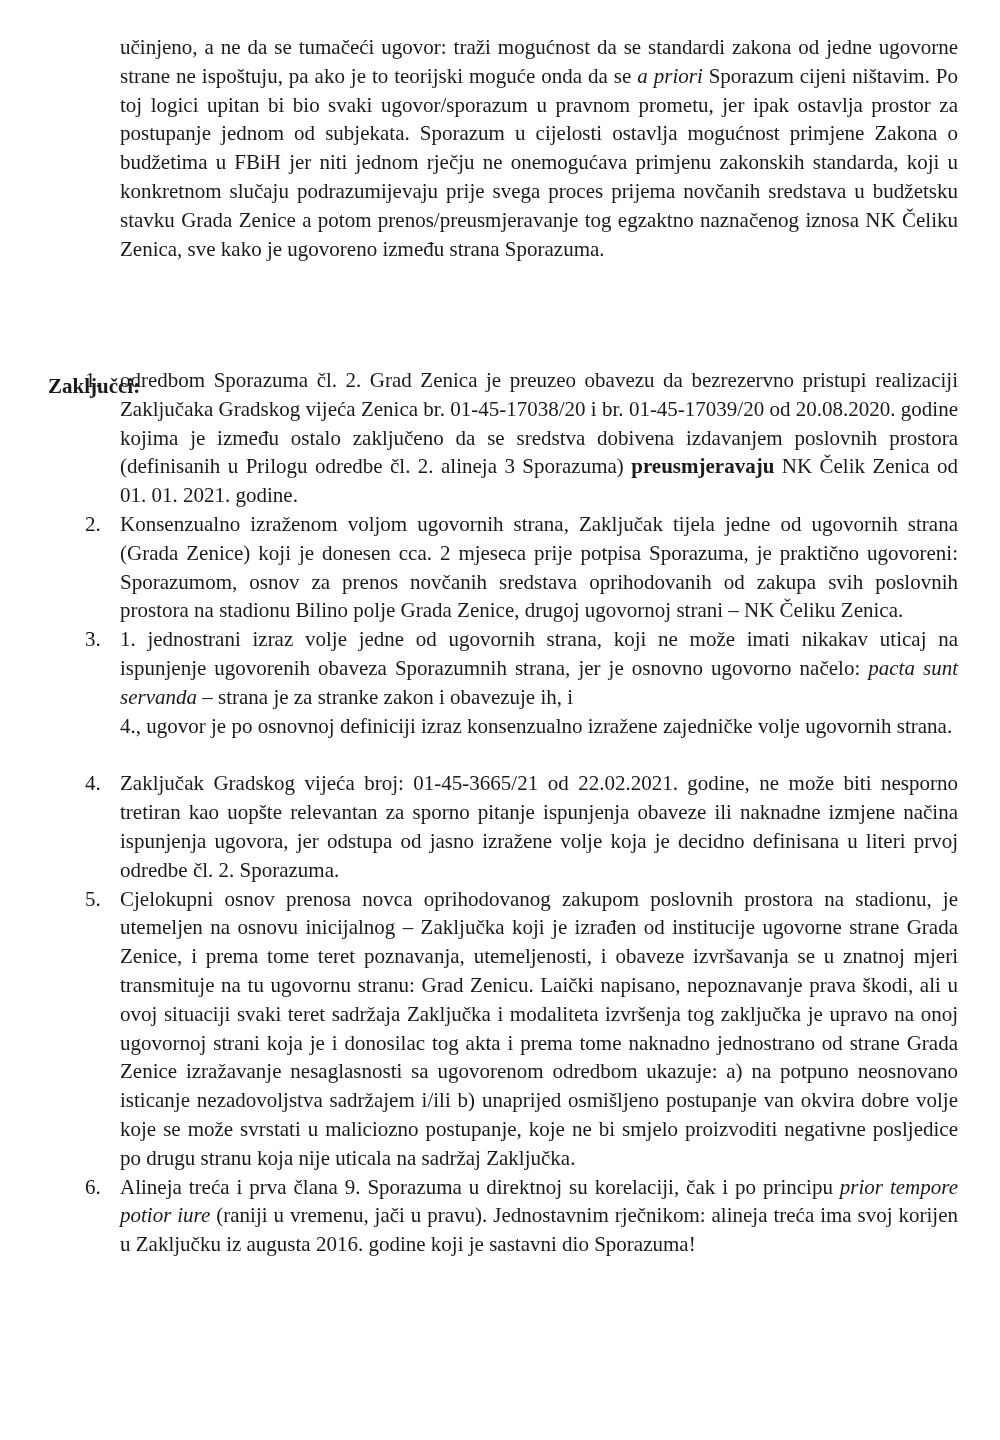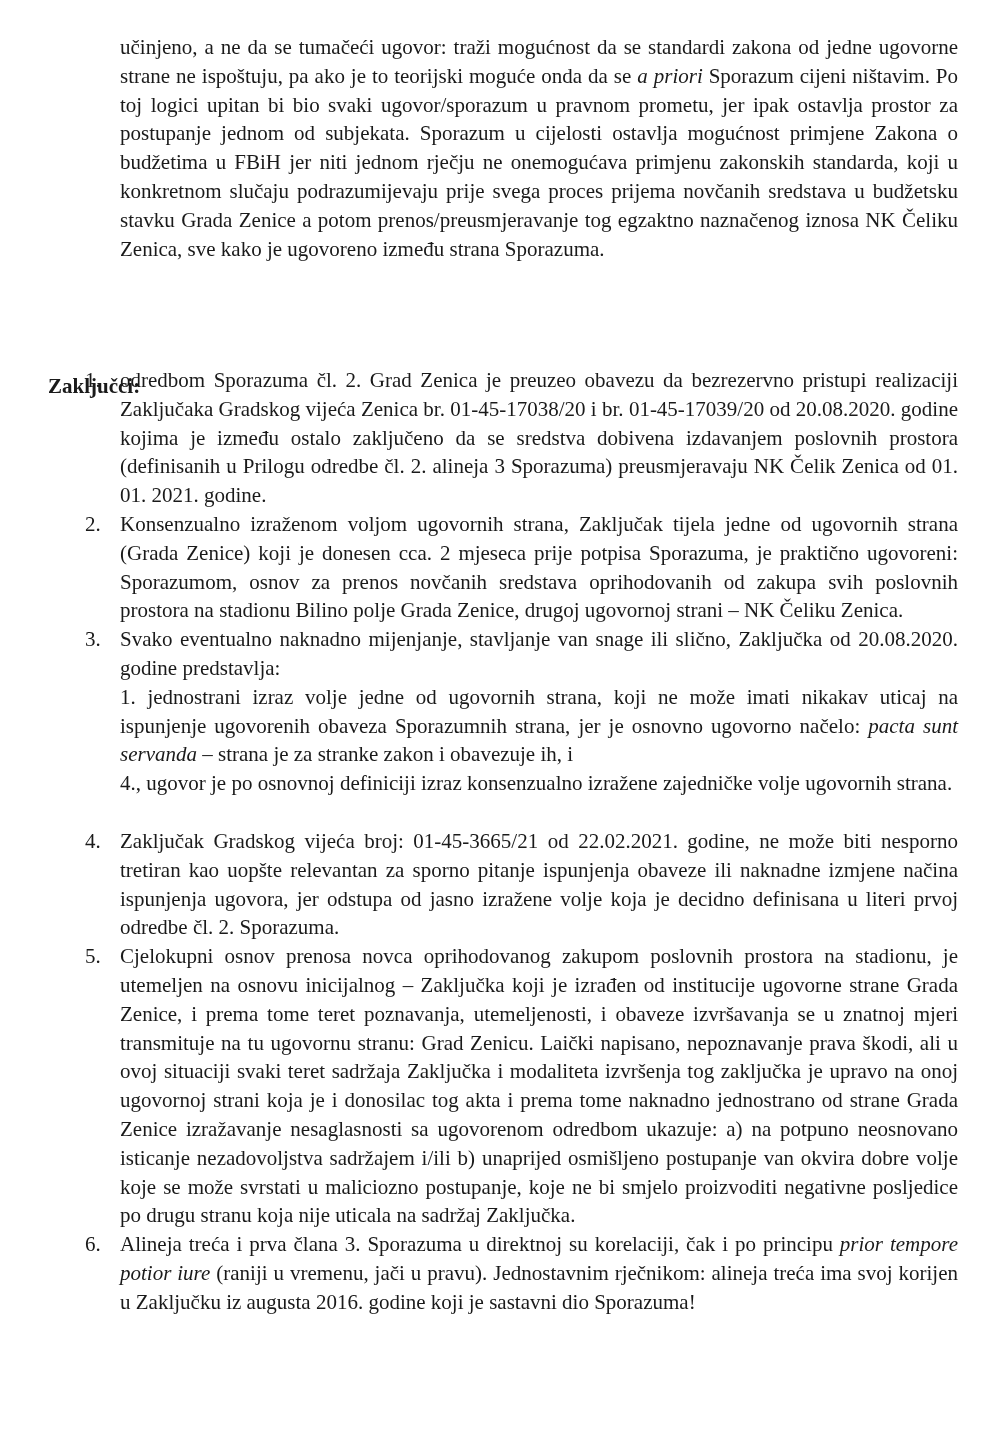--- a/index.html
+++ b/index.html
@@ -10,21 +10,21 @@
   }
   .page { position: absolute; left: 0; top: 0; width: 808px; height: 1440px; background: #fff; }
   .text { font-size: 21px; line-height: 28.8px; text-align: justify; }
   .intro { position: absolute; left: 120px; top: 33px; width: 838px; }
   .heading { position: absolute; left: 48px; top: 338px; font-size: 21px; font-weight: bold; line-height: 28px; margin-top: 34px; }
   .list { position: absolute; left: 85px; top: 366px; width: 873px; margin: 0; padding: 0; list-style: none; }
   .li { position: relative; padding-left: 35px; }
   .li .num { position: absolute; left: 0; top: 0; }
   .li.gap-before { margin-top: 29px; }
   em { font-style: italic; }
-  strong { font-weight: normal; }
+  strong { font-weight: bold; }
 </style>
 </head>
 <body>
 
 <div class="page">
 
   <p class="text intro" style="margin:0;"><span>učinjeno, a ne da se tumačeći ugovor: traži mogućnost da se standardi zakona od jedne ugovorne strane ne ispoštuju, pa ako je to teorijski moguće onda da se </span><em>a priori</em><span> Sporazum cijeni ništavim. Po toj logici upitan bi bio svaki ugovor/sporazum u pravnom prometu, jer ipak ostavlja prostor za postupanje jednom od subjekata. Sporazum u cijelosti ostavlja mogućnost primjene Zakona o budžetima u FBiH jer niti jednom rječju ne onemogućava primjenu zakonskih standarda, koji u konkretnom slučaju podrazumijevaju prije svega proces prijema novčanih sredstava u budžetsku stavku Grada Zenice a potom prenos/preusmjeravanje tog egzaktno naznačenog iznosa NK Čeliku Zenica, sve kako je ugovoreno između strana Sporazuma.</span></p>
 
   <div class="heading">Zaključci:</div>
 
@@ -32,31 +32,30 @@
     <li class="li">
       <span class="num">1.</span>
       <span>odredbom Sporazuma čl. 2. Grad Zenica je preuzeo obavezu da bezrezervno pristupi realizaciji Zaključaka Gradskog vijeća Zenica br. 01-45-17038/20 i br. 01-45-17039/20 od 20.08.2020. godine kojima je između ostalo zaključeno da se sredstva dobivena izdavanjem poslovnih prostora (definisanih u Prilogu odredbe čl. 2. alineja 3 Sporazuma) </span><strong>preusmjeravaju</strong><span> NK Čelik Zenica od 01. 01. 2021. godine.</span>
     </li>
     <li class="li">
       <span class="num">2.</span>
       <span>Konsenzualno izraženom voljom ugovornih strana, Zaključak tijela jedne od ugovornih strana (Grada Zenice) koji je donesen cca. 2 mjeseca prije potpisa Sporazuma, je praktično ugovoreni: Sporazumom, osnov za prenos novčanih sredstava oprihodovanih od zakupa svih poslovnih prostora na stadionu Bilino polje Grada Zenice, drugoj ugovornoj strani – NK Čeliku Zenica.</span>
     </li>
     <li class="li">
       <span class="num">3.</span>
-      <div>Svako eventualno naknadno mijenjanje, stavljanje van snage ili slično, Zaključka od 20.08.2020. godine predstavlja:</div>
       <div><span>1. jednostrani izraz volje jedne od ugovornih strana, koji ne može imati nikakav uticaj na ispunjenje ugovorenih obaveza Sporazumnih strana, jer je osnovno ugovorno načelo: </span><em>pacta sunt servanda</em><span> – strana je za stranke zakon i obavezuje ih, i</span></div>
       <div>4., ugovor je po osnovnoj definiciji izraz konsenzualno izražene zajedničke volje ugovornih strana.</div>
     </li>
     <li class="li gap-before">
       <span class="num">4.</span>
       <span>Zaključak Gradskog vijeća broj: 01-45-3665/21 od 22.02.2021. godine, ne može biti nesporno tretiran kao uopšte relevantan za sporno pitanje ispunjenja obaveze ili naknadne izmjene načina ispunjenja ugovora, jer odstupa od jasno izražene volje koja je decidno definisana u literi prvoj odredbe čl. 2. Sporazuma.</span>
     </li>
     <li class="li">
       <span class="num">5.</span>
       <span>Cjelokupni osnov prenosa novca oprihodovanog zakupom poslovnih prostora na stadionu, je utemeljen na osnovu inicijalnog – Zaključka koji je izrađen od institucije ugovorne strane Grada Zenice, i prema tome teret poznavanja, utemeljenosti, i obaveze izvršavanja se u znatnoj mjeri transmituje na tu ugovornu stranu: Grad Zenicu. Laički napisano, nepoznavanje prava škodi, ali u ovoj situaciji svaki teret sadržaja Zaključka i modaliteta izvršenja tog zaključka je upravo na onoj ugovornoj strani koja je i donosilac tog akta i prema tome naknadno jednostrano od strane Grada Zenice izražavanje nesaglasnosti sa ugovorenom odredbom ukazuje: a) na potpuno neosnovano isticanje nezadovoljstva sadržajem i/ili b) unaprijed osmišljeno postupanje van okvira dobre volje koje se može svrstati u maliciozno postupanje, koje ne bi smjelo proizvoditi negativne posljedice po drugu stranu koja nije uticala na sadržaj Zaključka.</span>
     </li>
     <li class="li">
       <span class="num">6.</span>
-      <span>Alineja treća i prva člana 3. Sporazuma u direktnoj su korelaciji, čak i po principu </span><em>prior tempore potior iure</em><span> (raniji u vremenu, jači u pravu). Jednostavnim rječnikom: alineja treća ima svoj korijen u Zaključku iz augusta 2016. godine koji je sastavni dio Sporazuma!</span>
+      <span>Alineja treća i prva člana 9. Sporazuma u direktnoj su korelaciji, čak i po principu </span><em>prior tempore potior iure</em><span> (raniji u vremenu, jači u pravu). Jednostavnim rječnikom: alineja treća ima svoj korijen u Zaključku iz augusta 2016. godine koji je sastavni dio Sporazuma!</span>
     </li>
   </ol>
 
 </div>
 
 </body></html>

